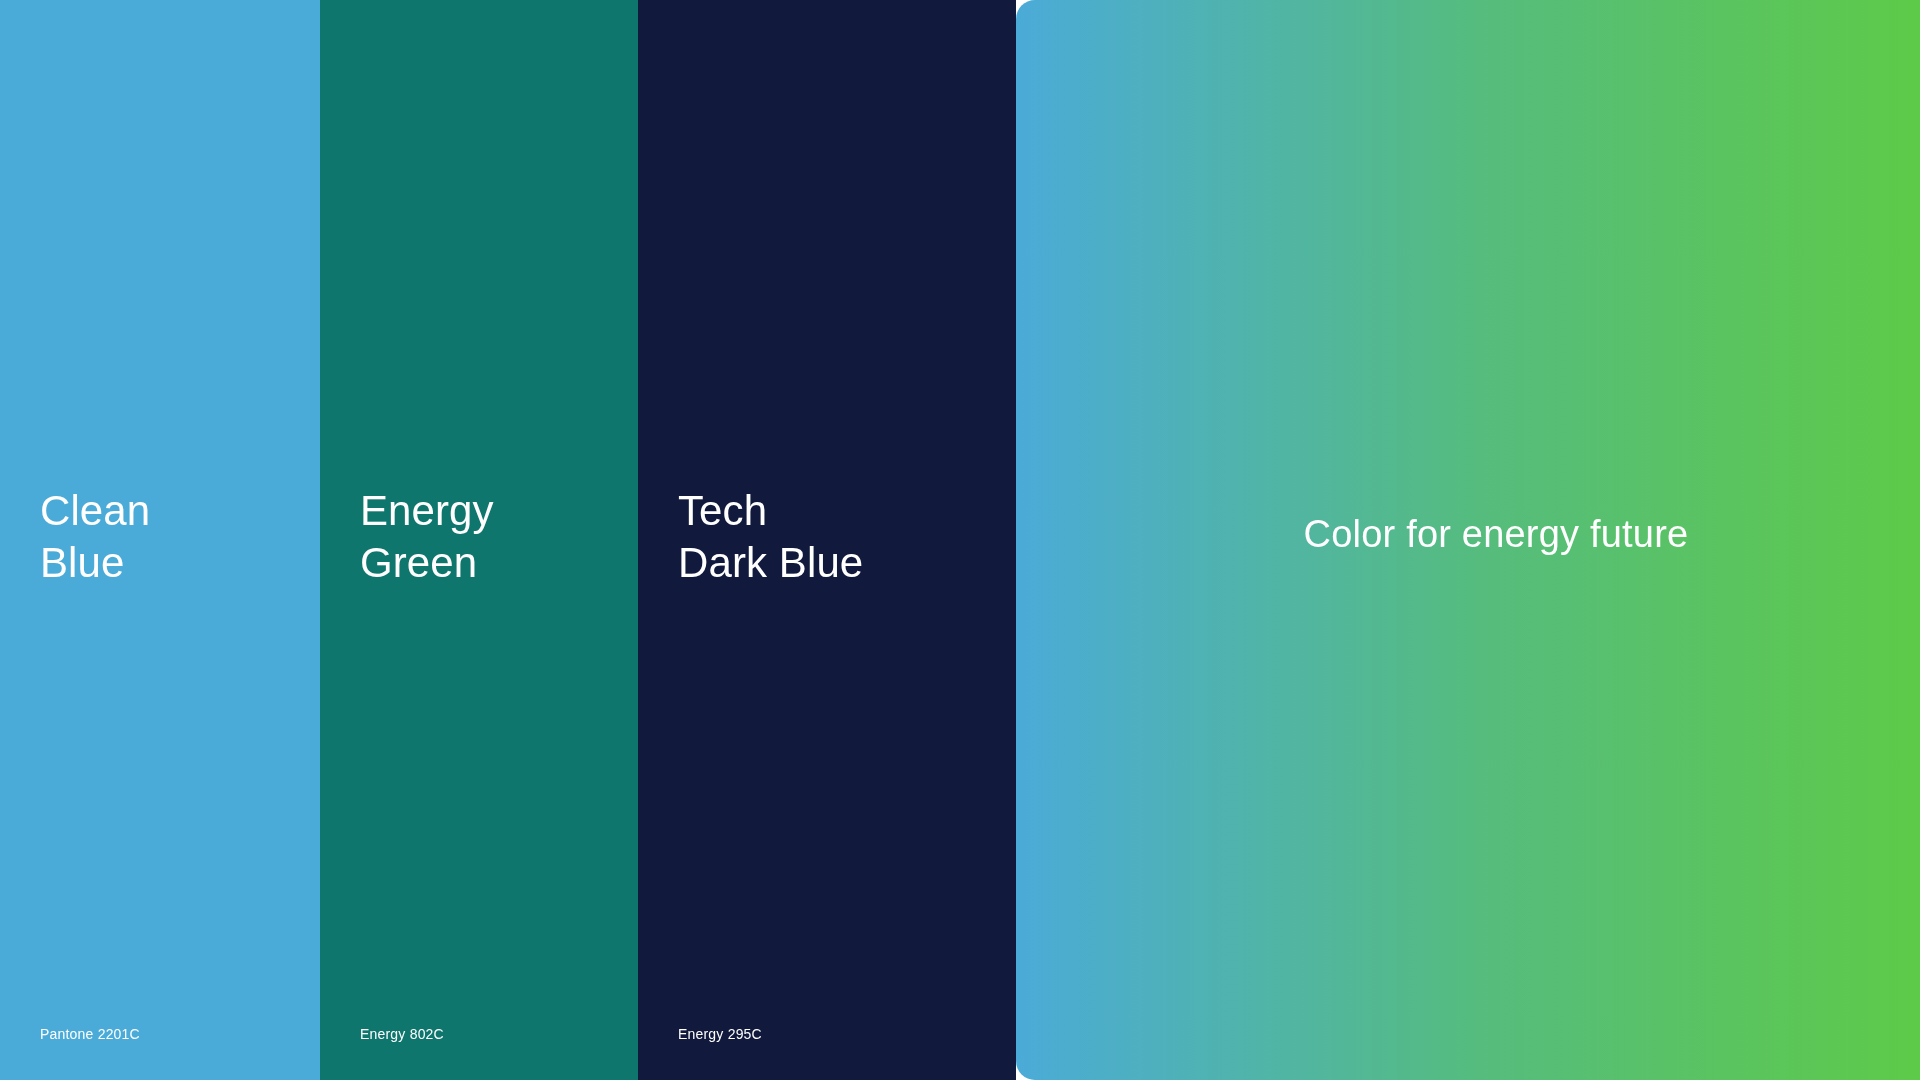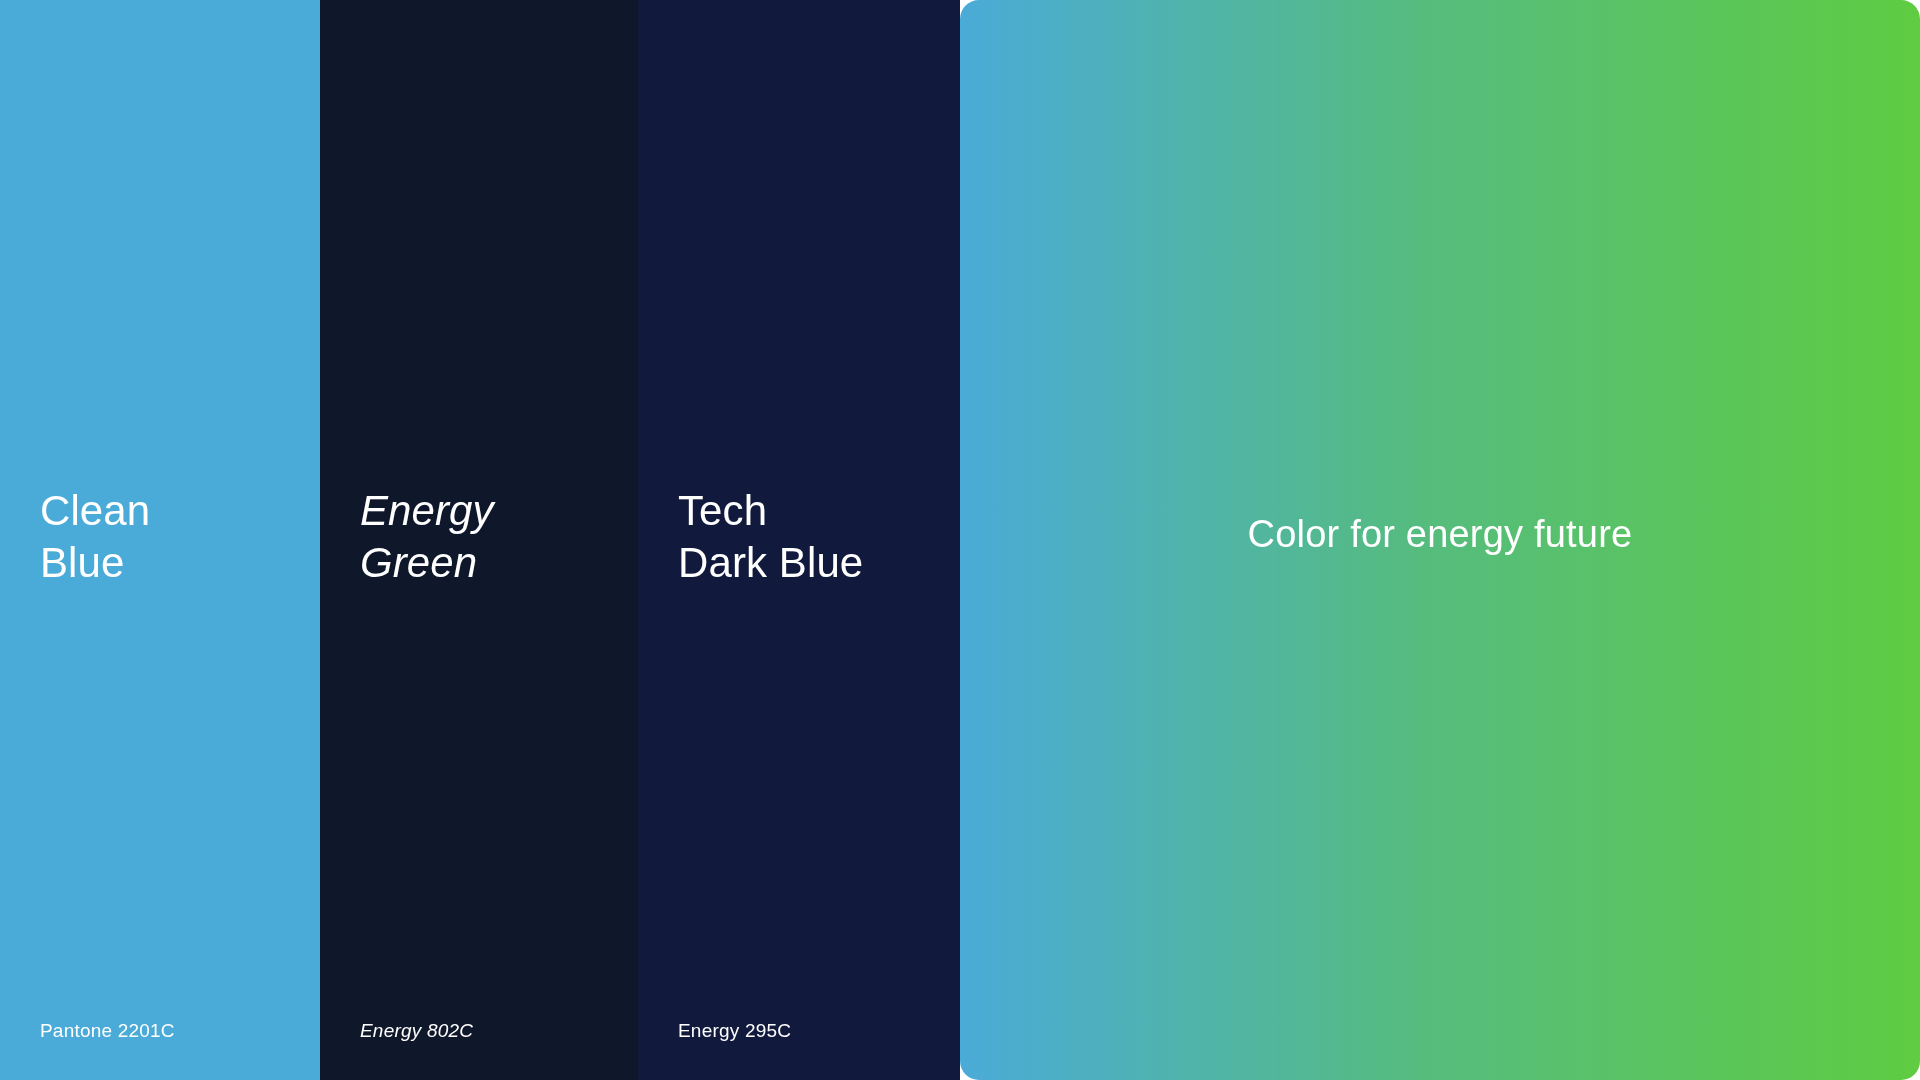--- a/index.html
+++ b/index.html
@@ -24,21 +24,21 @@
 
   .swatch {
     position: relative;
     height: 100%;
     flex: 0 0 auto;
     overflow: hidden;
   }
 
   .swatch-clean-blue      { width: 320px; background: #4BABD8; }
   .swatch-energy-green    { width: 318px; background: #5FCC42; }
-  .swatch-tech-dark-blue  { width: 322px; background: #111A3C; }
+  .swatch-tech-dark-blue  { width: 378px; background: #111A3C; }
 
   .swatch-gradient {
     width: 960px;
     background: linear-gradient(90deg, #4BABD8 0%, #55BC7E 48%, #5FCC42 100%);
     display: flex;
     align-items: center;
     justify-content: center;
     border-radius: 19px;
   }
 
@@ -53,21 +53,21 @@
     line-height: 1.24;
     letter-spacing: 0.1px;
     white-space: pre-line;
   }
 
   .swatch-pantone {
     position: absolute;
     left: 40px;
     bottom: 38px;
     color: #ffffff;
-    font-size: 19px;
+    font-size: 14px;
     font-weight: 400;
     letter-spacing: 0.2px;
     white-space: nowrap;
   }
 
   .gradient-caption {
     color: #ffffff;
     font-size: 38px;
     font-weight: 400;
     letter-spacing: 0.2px;
@@ -82,21 +82,21 @@
 <body>
 
 <div class="palette-board">
 
   <section class="swatch swatch-clean-blue" style="background: rgb(75, 171, 216); color: rgb(255, 255, 255);">
     <div class="swatch-headline">Clean
 Blue</div>
     <div class="swatch-pantone">Pantone 2201C</div>
   </section>
 
-  <section class="swatch swatch-energy-green" style="background: #0f172a; color: rgb(255, 255, 255); font-style: italic;">
+  <section class="swatch swatch-energy-green" style="background: #0f766e; color: rgb(255, 255, 255);">
     <div class="swatch-headline">Energy
 Green</div>
     <div class="swatch-pantone">Energy 802C</div>
   </section>
 
   <section class="swatch swatch-tech-dark-blue" style="background: rgb(17, 26, 60); color: rgb(255, 255, 255);">
     <div class="swatch-headline">Tech
 Dark Blue</div>
     <div class="swatch-pantone">Energy 295C</div>
   </section>

